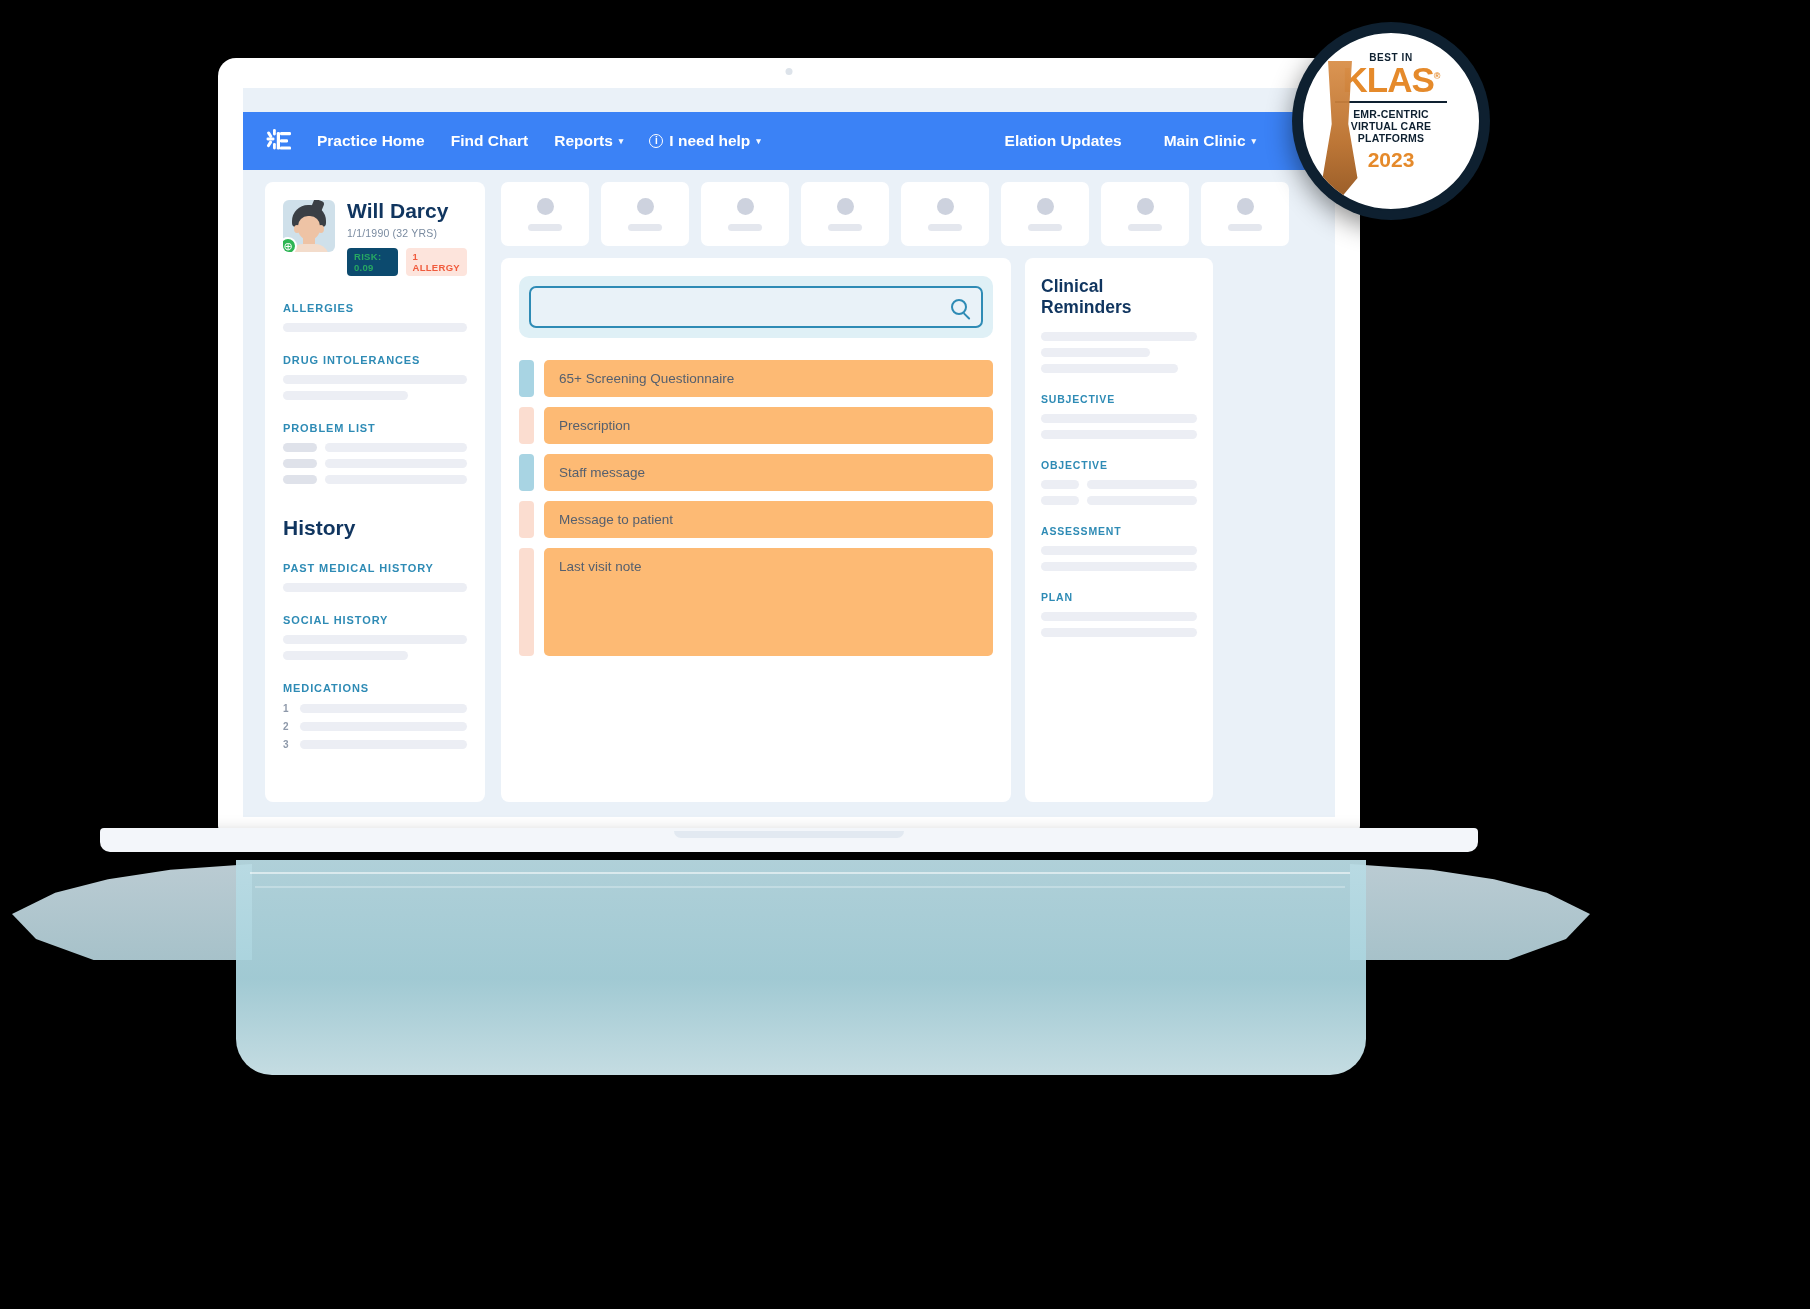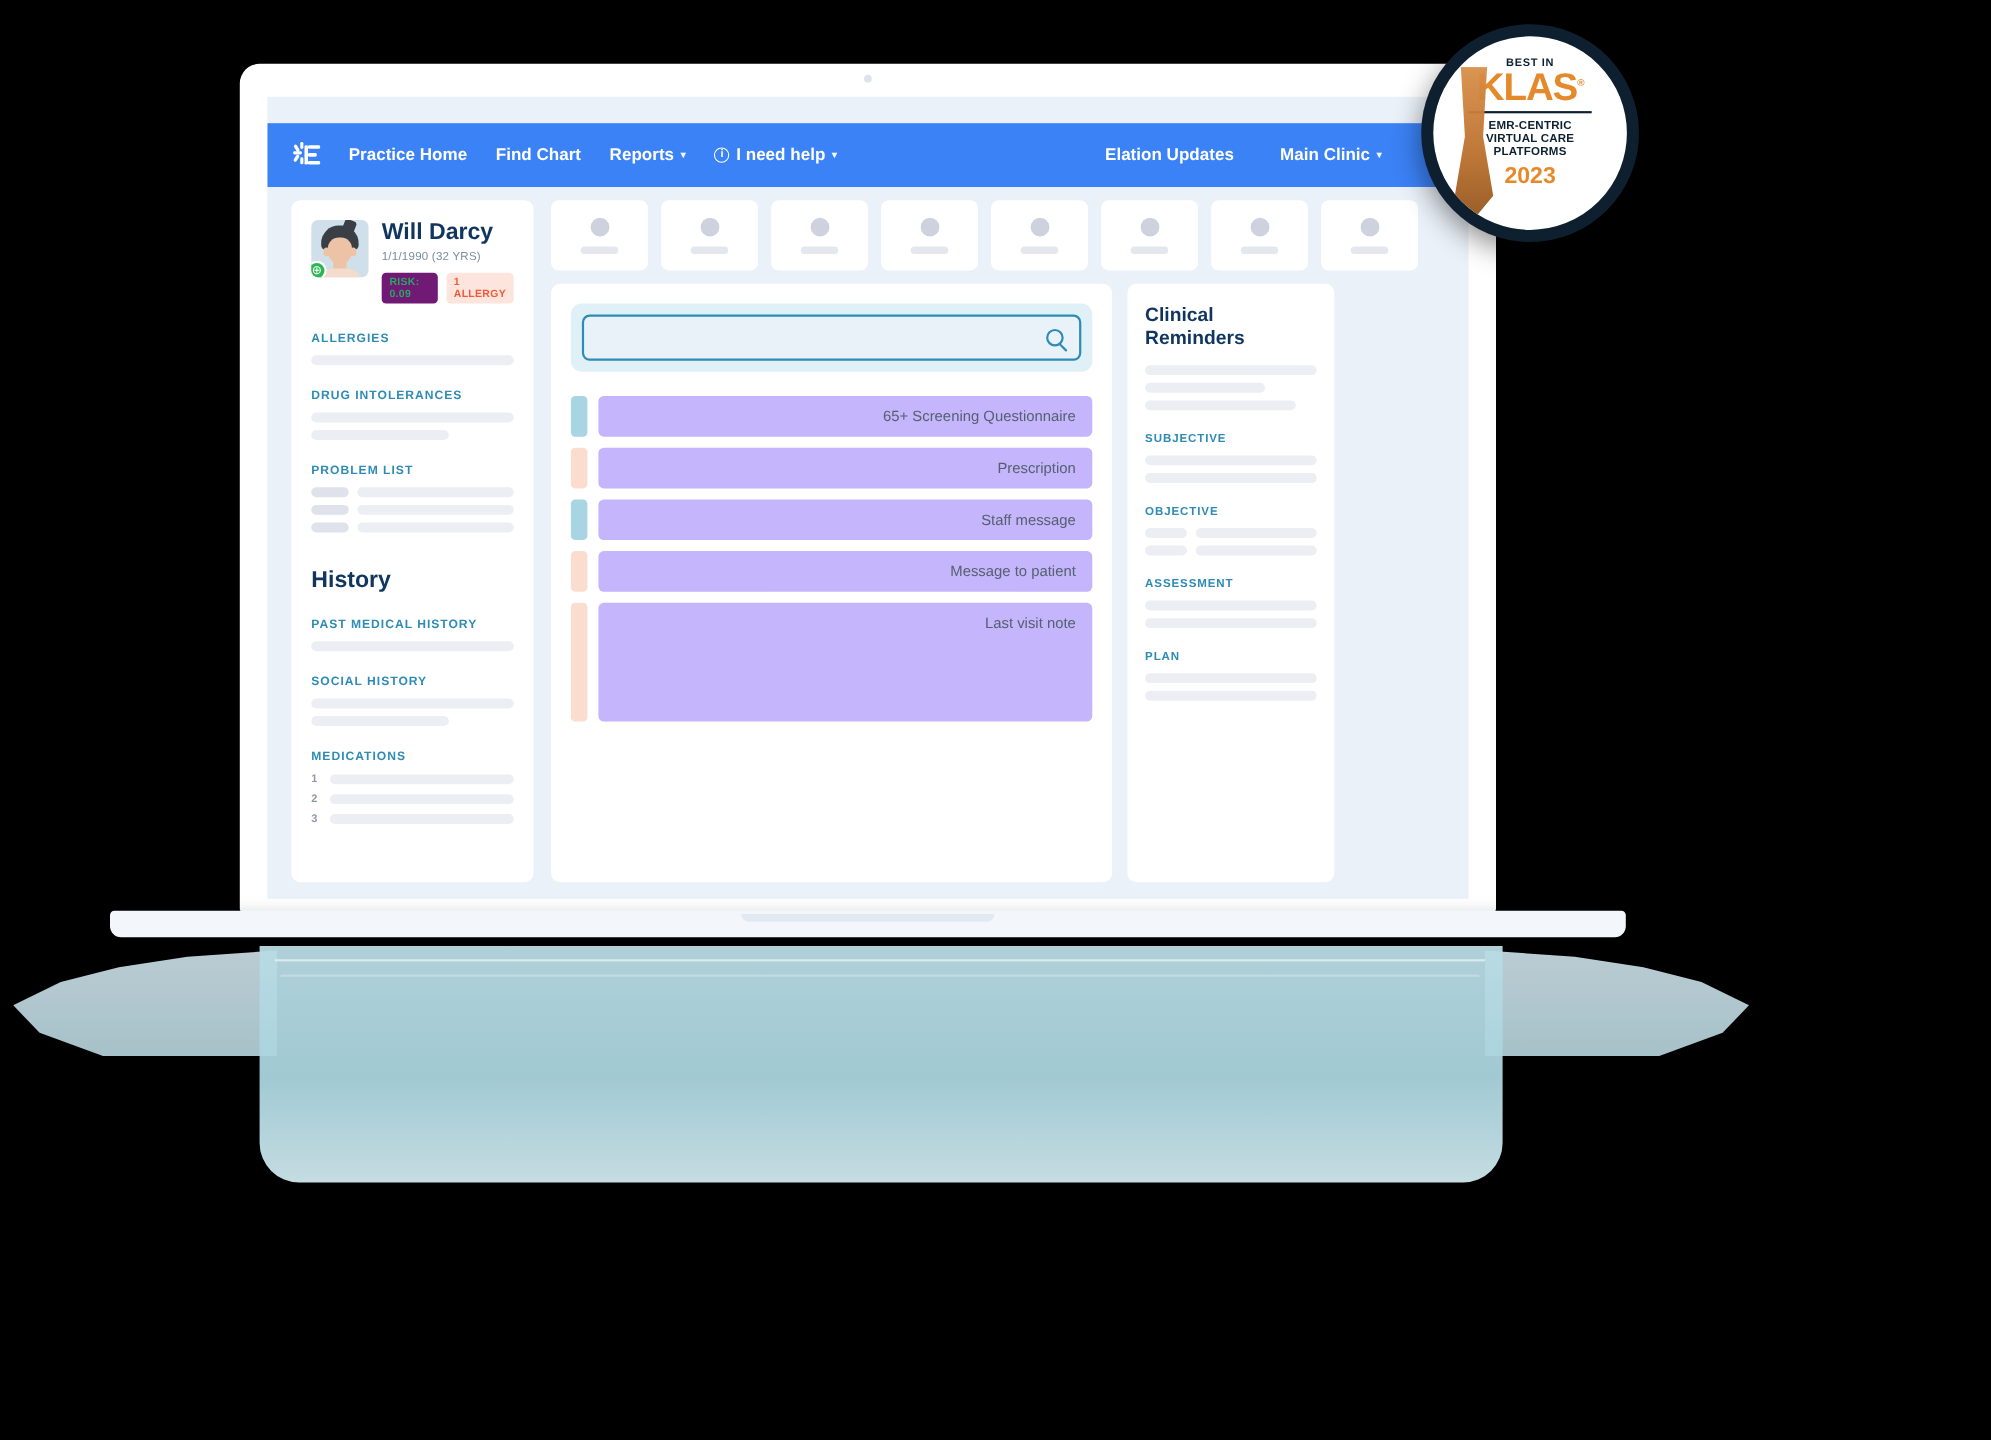--- a/index.html
+++ b/index.html
@@ -134,21 +134,21 @@
     background: #2eb553; border: 2px solid #fff;
     color: #fff; font-size: 11px; line-height: 15px; text-align: center;
   }
   .pt-name { font-size: 21px; font-weight: 700; color: #10355f; line-height: 1.05; }
   .pt-dob { font-size: 10.5px; font-weight: 400; color: #7a8ba0; margin-top: 5px; letter-spacing: .2px;}
   .pt-badges { display: flex; gap: 8px; margin-top: 9px; }
   .badge {
     font-size: 9.5px; font-weight: 700; letter-spacing: .3px;
     padding: 3px 7px; border-radius: 4px;
   }
-  .badge.risk { background: #701a75; color: #27a862; }
+  .badge.risk { background: #0c4a6e; color: #27a862; }
   .badge.allergy { background: #fde4dc; color: #f05a3c; }
 
   .sec-title {
     font-size: 11px; font-weight: 700; letter-spacing: .9px;
     color: #2e8bb5; margin-top: 22px; margin-bottom: 9px;
   }
   .sec-title.first { margin-top: 26px; }
   .bar { height: 9px; border-radius: 5px; background: #eceef4; margin-bottom: 7px; }
   .bar.dark { background: #dfe2ea; }
   .row { display: flex; gap: 8px; align-items: center; margin-bottom: 7px; }
@@ -179,22 +179,22 @@
   }
   .mag { width: 16px; height: 16px; border: 2.4px solid #2e8bb5; border-radius: 50%; position: relative;}
   .mag:after { content:""; position:absolute; right:-6px; bottom:-4px; width:9px; height:2.4px;
     background:#2e8bb5; transform: rotate(45deg); border-radius:2px;}
   .optlist { margin-top: 22px; }
   .opt { display: flex; gap: 10px; margin-bottom: 10px; }
   .opt-tag { width: 15px; border-radius: 4px; flex: none; }
   .opt-tag.blue { background: #a8d4e3; }
   .opt-tag.peach { background: #fbddd0; }
   .opt-body {
-    flex: 1; background: #c4b5fd; border-radius: 5px;
-    font-size: 13.5px; color: #56606e; padding: 11px 15px; text-align: right;
+    flex: 1; background: #fdba74; border-radius: 5px;
+    font-size: 13.5px; color: #56606e; padding: 11px 15px;
   }
   .opt.tall .opt-body { height: 108px; }
 
   
   .rightpanel {
     position: absolute; left: 782px; top: 88px; width: 188px; height: 544px;
     background: #ffffff; border-radius: 8px; padding: 18px 16px;
   }
   .cr-title { font-size: 17.5px; font-weight: 700; color: #10355f; margin-bottom: 14px; }
   .rp-sec { font-size: 10.5px; font-weight: 700; letter-spacing: .8px; color: #2e8bb5;

